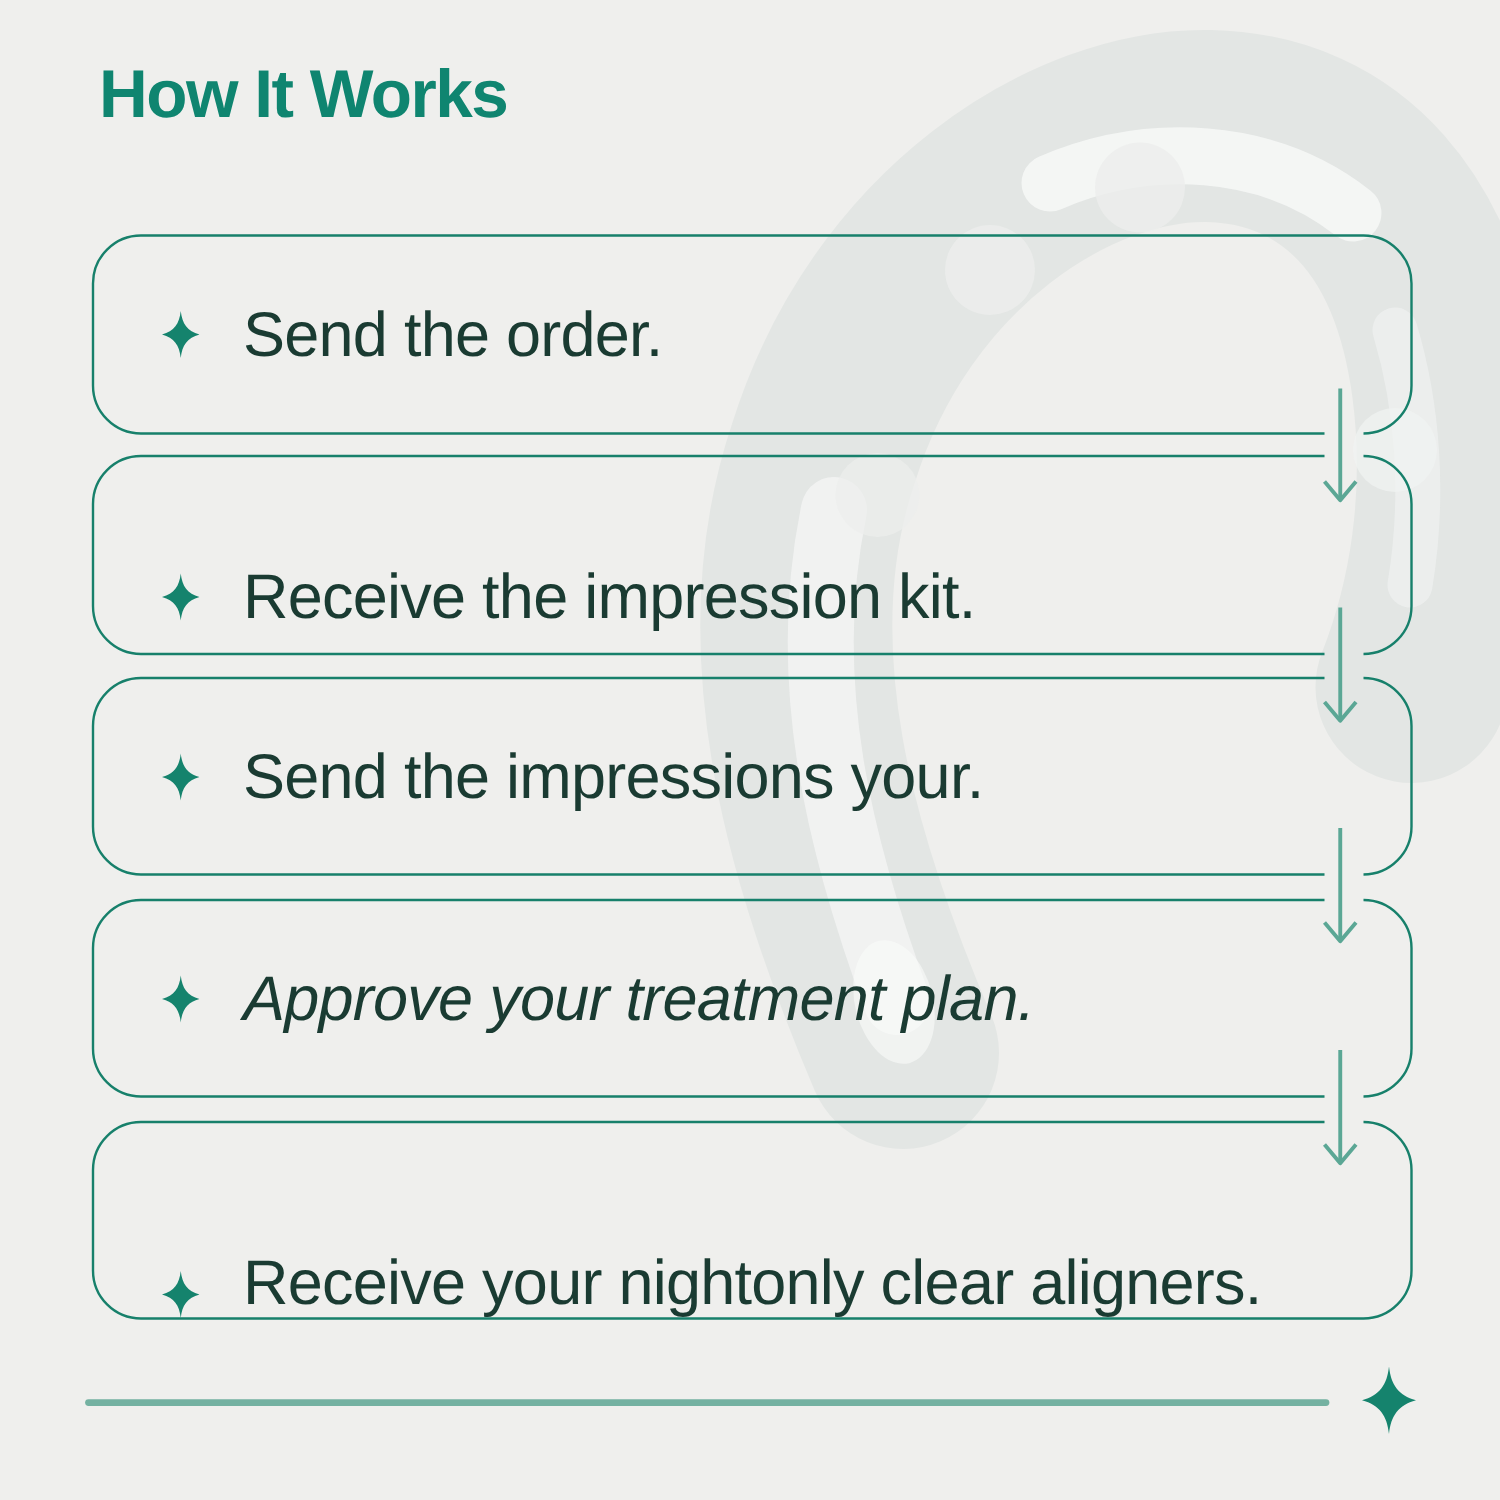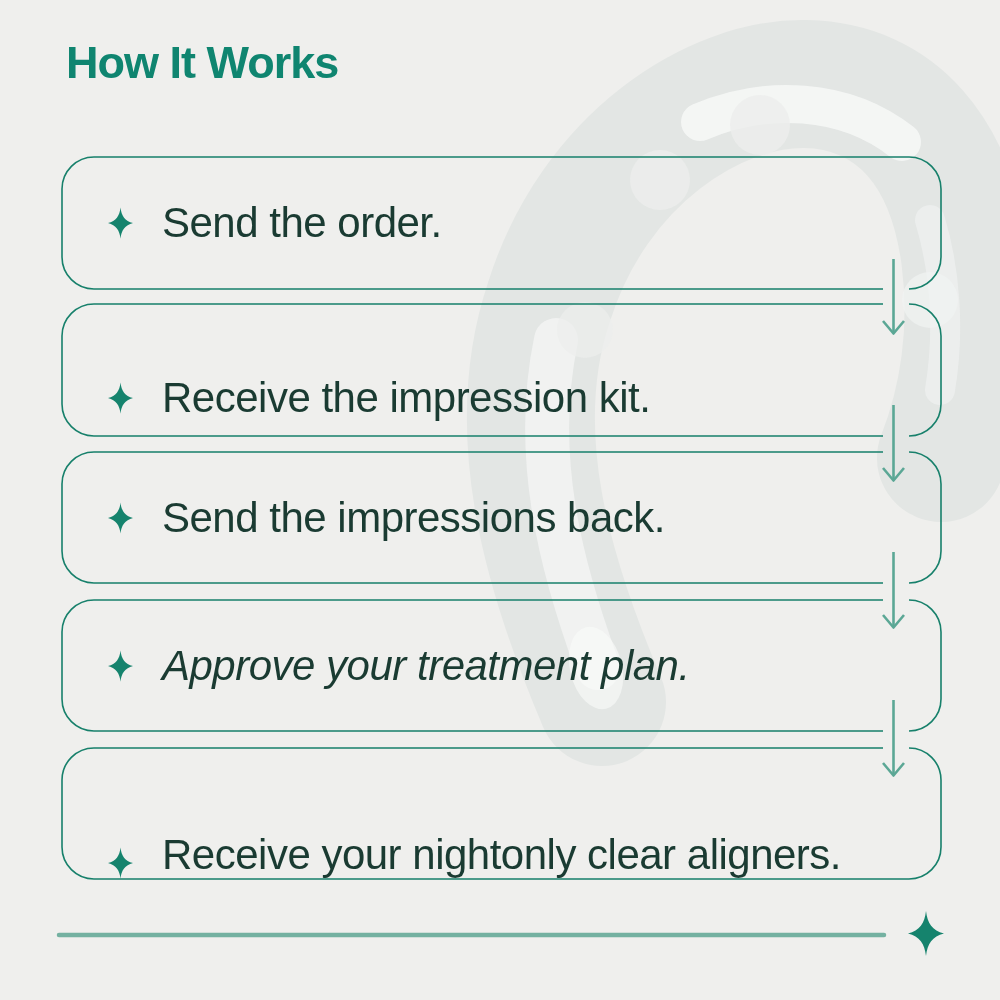--- a/index.html
+++ b/index.html
@@ -98,21 +98,21 @@
     <svg class="bullet" width="25" height="32" viewBox="0 0 24 30">
       <path fill="#15836d" d="M12 0 C12.9 8.2 16.2 12.9 24 15 C16.2 17.1 12.9 21.8 12 30 C11.1 21.8 7.8 17.1 0 15 C7.8 12.9 11.1 8.2 12 0 Z"></path>
     </svg>
     <span class="step-label">Receive the impression kit.</span>
   </div>
 
   <div class="card c3">
     <svg class="bullet" width="25" height="32" viewBox="0 0 24 30">
       <path fill="#15836d" d="M12 0 C12.9 8.2 16.2 12.9 24 15 C16.2 17.1 12.9 21.8 12 30 C11.1 21.8 7.8 17.1 0 15 C7.8 12.9 11.1 8.2 12 0 Z"></path>
     </svg>
-    <span class="step-label">Send the impressions back.</span>
+    <span class="step-label">Send the impressions your.</span>
   </div>
 
   <div class="card c4">
     <svg class="bullet" width="25" height="32" viewBox="0 0 24 30">
       <path fill="#15836d" d="M12 0 C12.9 8.2 16.2 12.9 24 15 C16.2 17.1 12.9 21.8 12 30 C11.1 21.8 7.8 17.1 0 15 C7.8 12.9 11.1 8.2 12 0 Z"></path>
     </svg>
     <span class="step-label">Approve your treatment plan.</span>
   </div>
 
   <div class="card c5">

